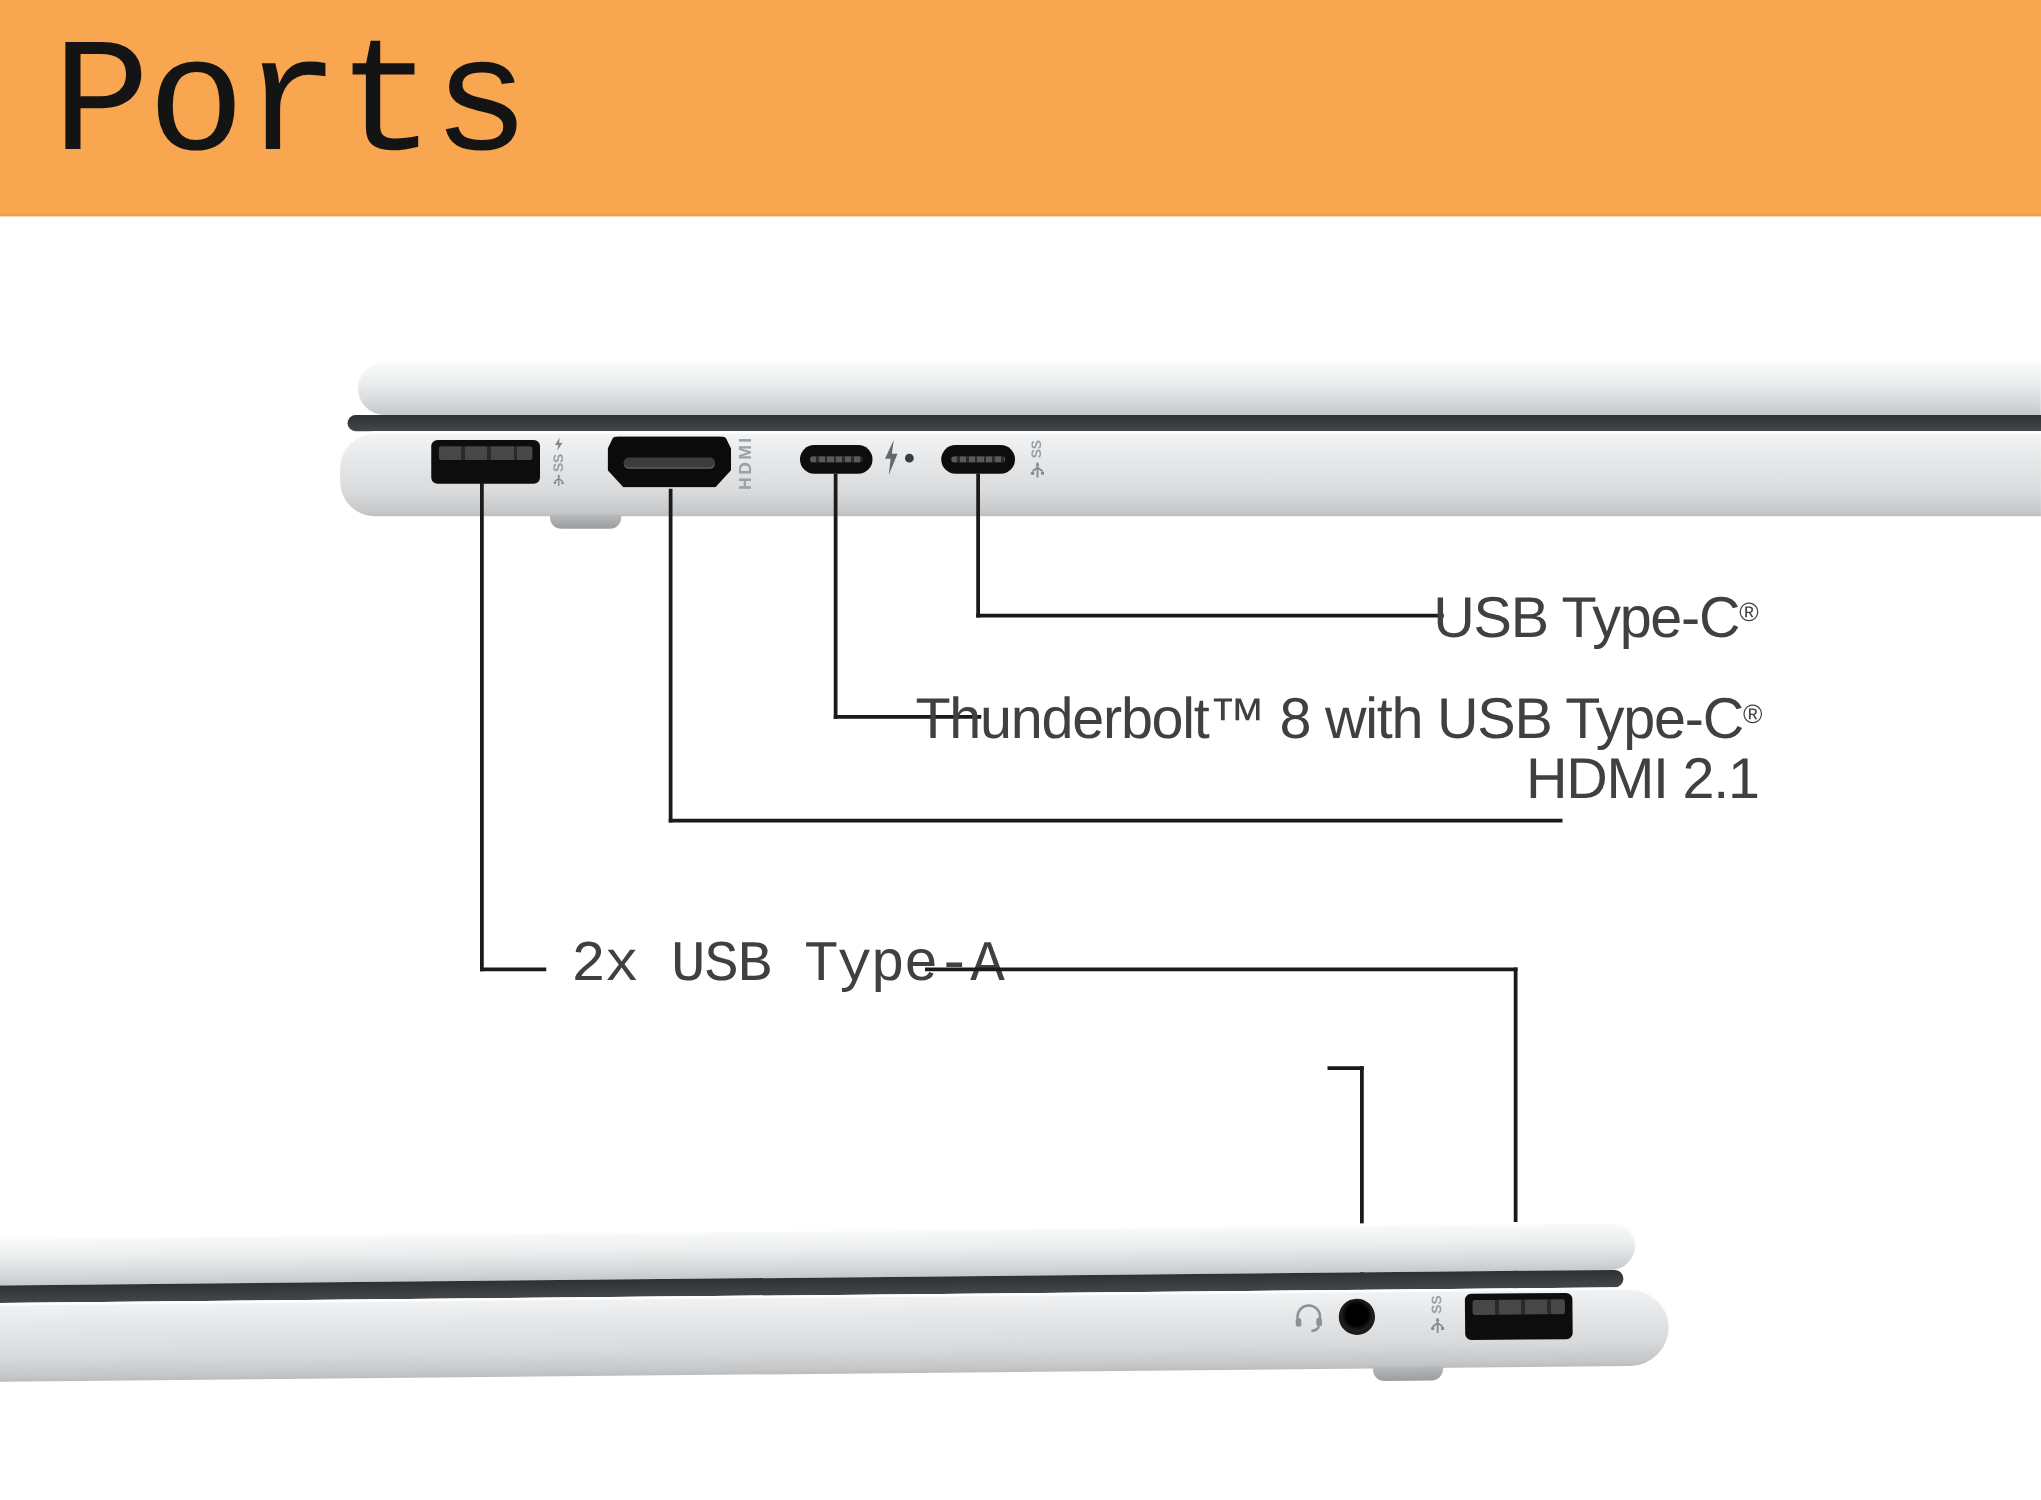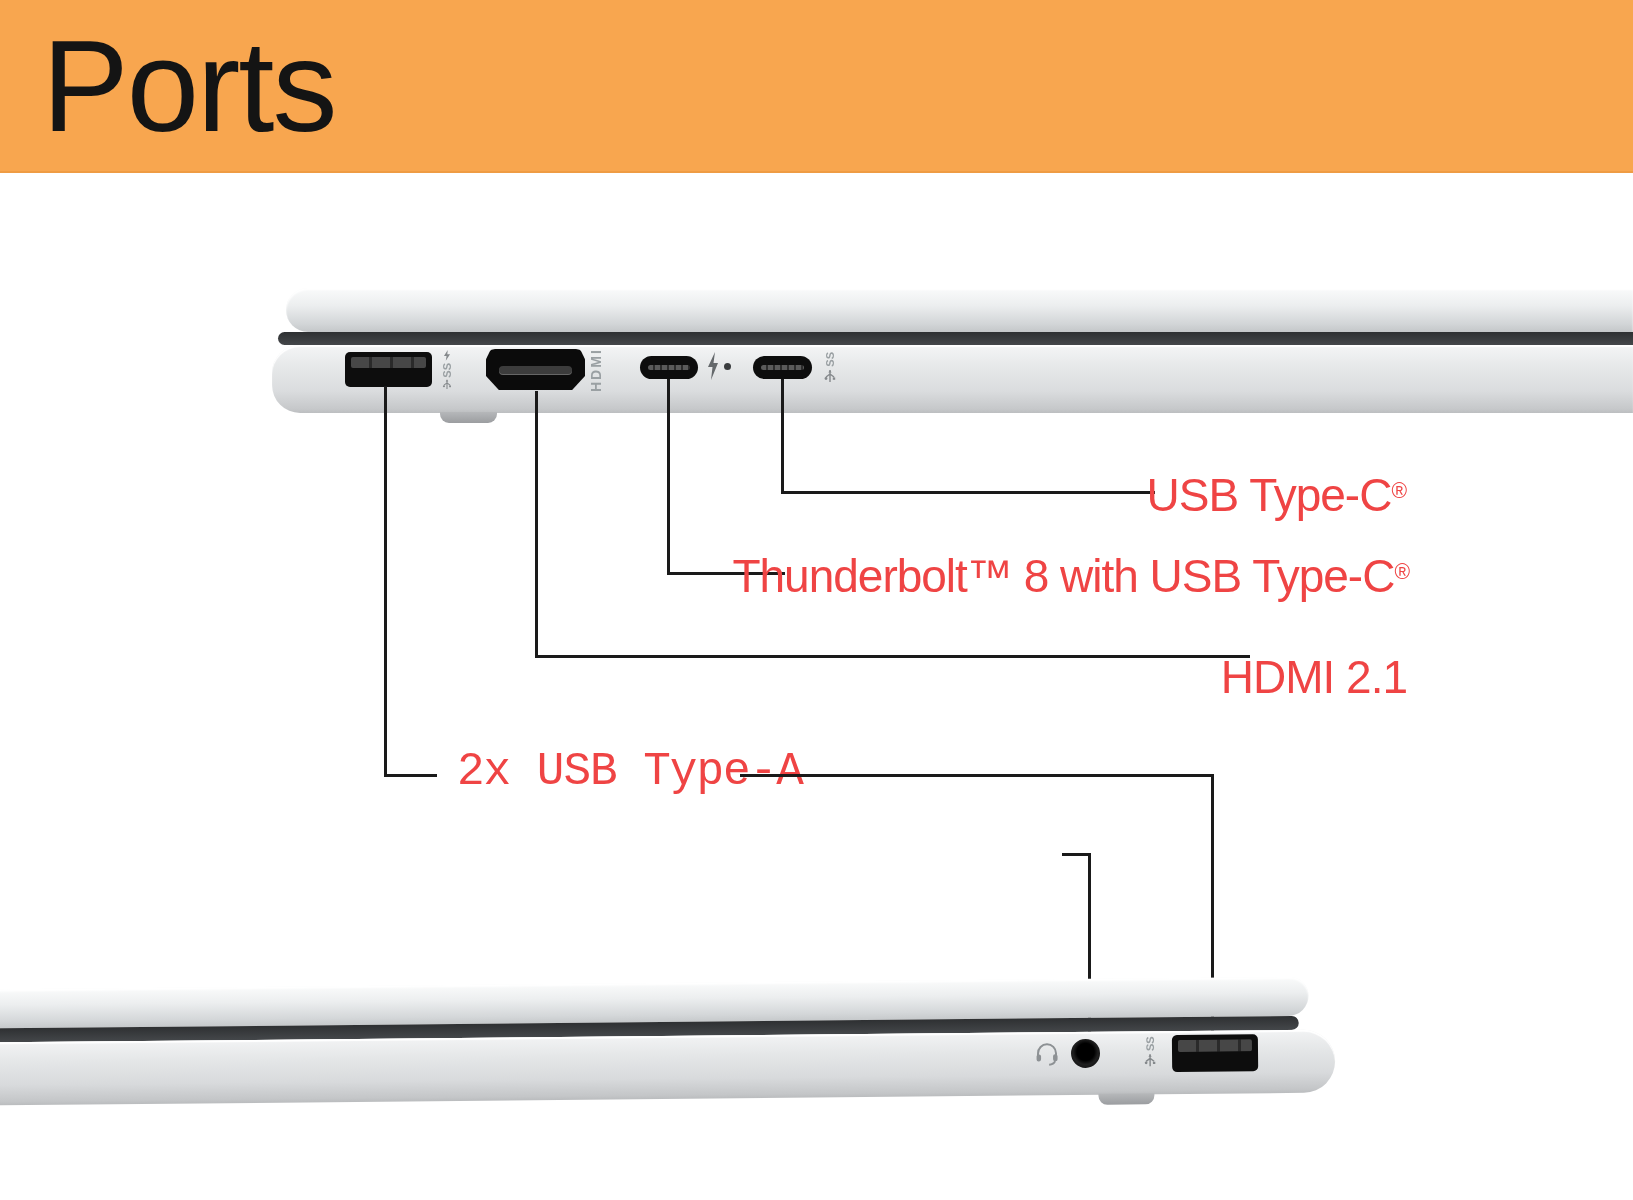--- a/index.html
+++ b/index.html
@@ -3,21 +3,21 @@
 <meta charset="utf-8">
 <style>
   html,body{margin:0;padding:0;background:#ffffff;}
   .canvas{position:relative;width:1633px;height:1200px;overflow:hidden;background:#ffffff;
           font-family:"Liberation Sans","DejaVu Sans",sans-serif;}
   .abs{position:absolute;}
 
   
   .banner{position:absolute;left:0;top:0;width:100%;height:173px;display:flex;align-items:center;
           border-bottom:2px solid #ef9c44;box-sizing:border-box;}
-  .banner-title{font-size:130px;font-weight:400;letter-spacing:-2px;padding-left:42px;line-height:1;}
+  .banner-title{font-size:130px;font-weight:400;letter-spacing:-2px;padding-left:42px;line-height:1;font-family:Liberation Mono, monospace;}
 
   
   .lid-l{position:absolute;border-radius:24px 0 0 24px;
          background:linear-gradient(180deg,#fafbfb 0%,#eceeef 40%,#d2d5d7 82%,#c4c7c9 100%);
          box-shadow:inset 0 2px 2px #ffffff;}
   .lid-r{position:absolute;border-radius:0 24px 26px 0;
          background:linear-gradient(180deg,#fafbfb 0%,#eceeef 40%,#d4d7d9 82%,#c6c9cb 100%);
          box-shadow:inset 0 2px 2px #ffffff;}
   .gap-l{position:absolute;background:linear-gradient(180deg,#2e3032,#44474a);border-radius:7px 0 0 7px;}
   .gap-r{position:absolute;background:linear-gradient(180deg,#2e3032,#44474a);border-radius:0 7px 7px 0;}
@@ -40,21 +40,21 @@
   .port-c .pinline{position:absolute;left:14%;right:14%;top:40%;height:20%;background:#4e4e4e;border-radius:3px;
       background-image:repeating-linear-gradient(90deg,#5a5a5a 0 5px,#2c2c2c 5px 7px);}
   .jack{position:absolute;border-radius:50%;
       background:radial-gradient(circle at 50% 45%,#000 0 40%,#1f1f1f 58%,#0a0a0a 100%);}
 
   .engrave{color:#9aa0a3;}
   .vtext{writing-mode:vertical-rl;transform:rotate(180deg);font-size:14px;font-weight:bold;letter-spacing:2px;}
 
   
   .cl{position:absolute;background:#1a1a1a;}
-  .callout-label{position:absolute;font-size:46px;line-height:52px;color:#ef4444;letter-spacing:-1px;
+  .callout-label{position:absolute;font-size:46px;line-height:52px;color:#404040;letter-spacing:-1px;
                  white-space:nowrap;}
   .callout-label sup{font-size:0.46em;vertical-align:0.6em;letter-spacing:0;}
   .r-align{text-align:right;}
   .icon-stack{position:absolute;display:flex;flex-direction:column;align-items:center;gap:2px;}
 </style>
 </head>
 <body>
 
 <div class="canvas">
 
@@ -120,21 +120,21 @@
   <div class="cl" style="left:781px;top:379px;width:3px;height:115px;"></div>
   <div class="cl" style="left:781px;top:491px;width:374px;height:3px;"></div>
   <div class="callout-label r-align" style="right:226px;top:465px;"><span>USB Type-C</span><sup>®</sup></div>
 
   <div class="cl" style="left:667px;top:379px;width:3px;height:196px;"></div>
   <div class="cl" style="left:667px;top:572px;width:118px;height:3px;"></div>
   <div class="callout-label r-align" style="right:223px;top:546px;"><span>Thunderbolt™ 8 with USB Type-C</span><sup>®</sup></div>
 
   <div class="cl" style="left:535px;top:391px;width:3px;height:267px;"></div>
   <div class="cl" style="left:535px;top:655px;width:715px;height:3px;"></div>
-  <div class="callout-label r-align" style="right:226px;top:651px;"><span>HDMI 2.1</span></div>
+  <div class="callout-label r-align" style="right:226px;top:596px;"><span>HDMI 2.1</span></div>
 
   <div class="cl" style="left:384px;top:386px;width:3px;height:391px;"></div>
   <div class="cl" style="left:384px;top:774px;width:53px;height:3px;"></div>
   <div class="callout-label" style="left:457px;top:746px;font-family:Liberation Mono, monospace;"><span>2x USB Type-A</span></div>
   <div class="cl" style="left:740px;top:774px;width:474px;height:3px;"></div>
   <div class="cl" style="left:1211px;top:774px;width:3px;height:268px;"></div>
 
   <div class="cl" style="left:1062px;top:853px;width:29px;height:3px;"></div>
   <div class="cl" style="left:1088px;top:853px;width:3px;height:194px;"></div>
 

